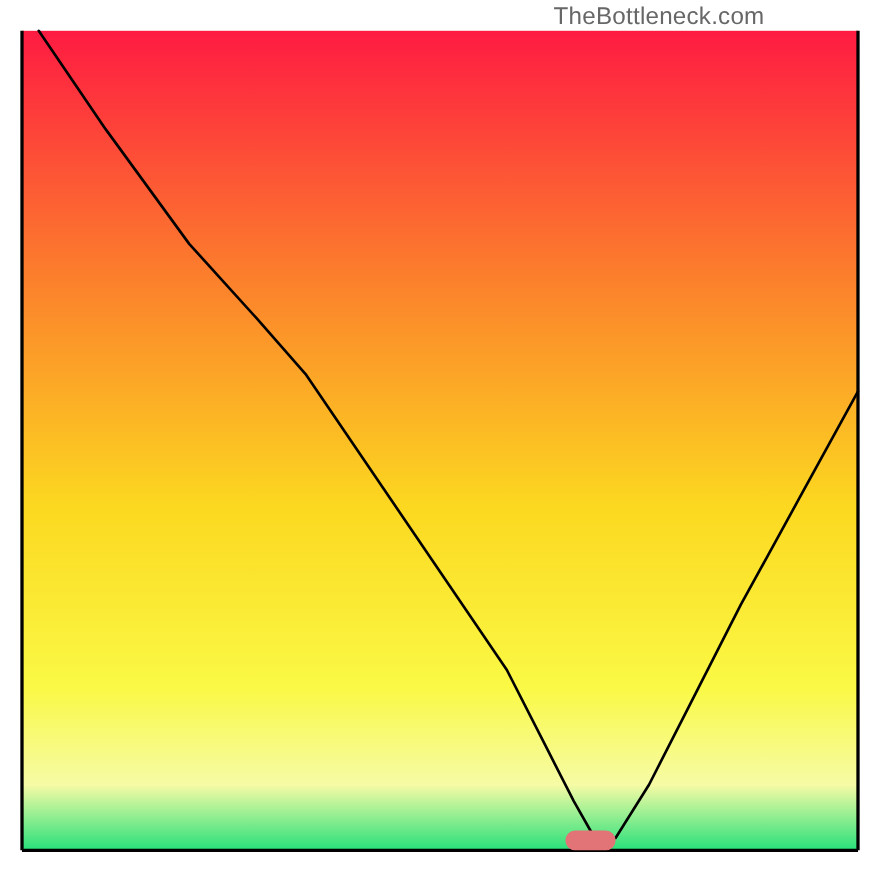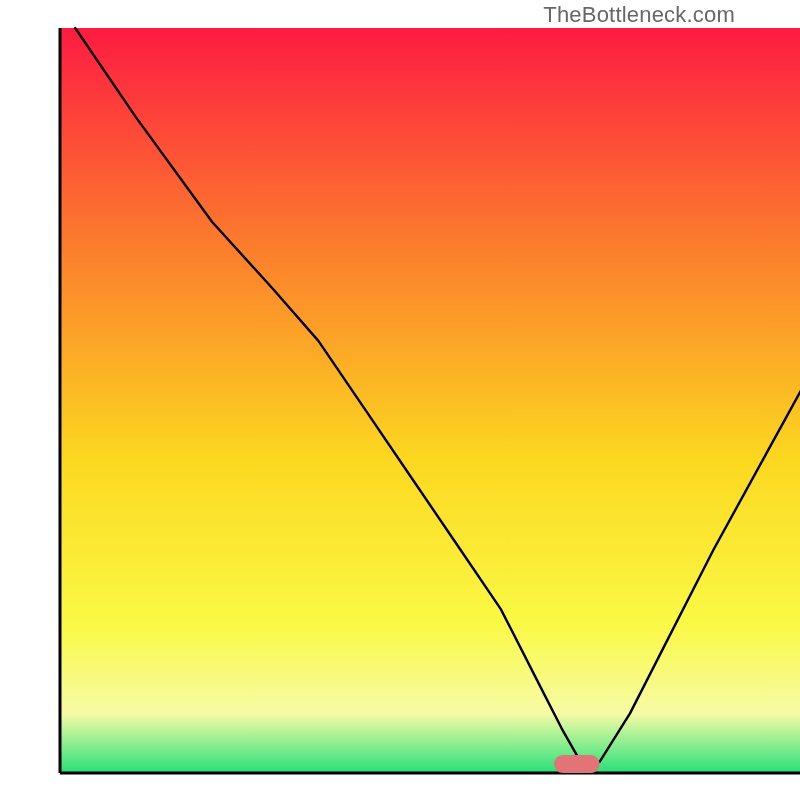--- a/index.html
+++ b/index.html
@@ -8,21 +8,20 @@
     width: 800px;
     height: 800px;
     overflow: hidden;
     background: #fff;
     font-family: Arial, Helvetica, sans-serif;
   }
   .chart-container {
     position: relative;
     width: 703px;
     height: 800px;
-    margin-left: 40px;
   }
   .watermark {
     position: absolute;
     top: 2px;
     right: 8px;
     color: #676767;
     font-size: 22px;
     font-weight: 400;
     font-family: Arial, sans-serif;
     letter-spacing: 0.2px;

